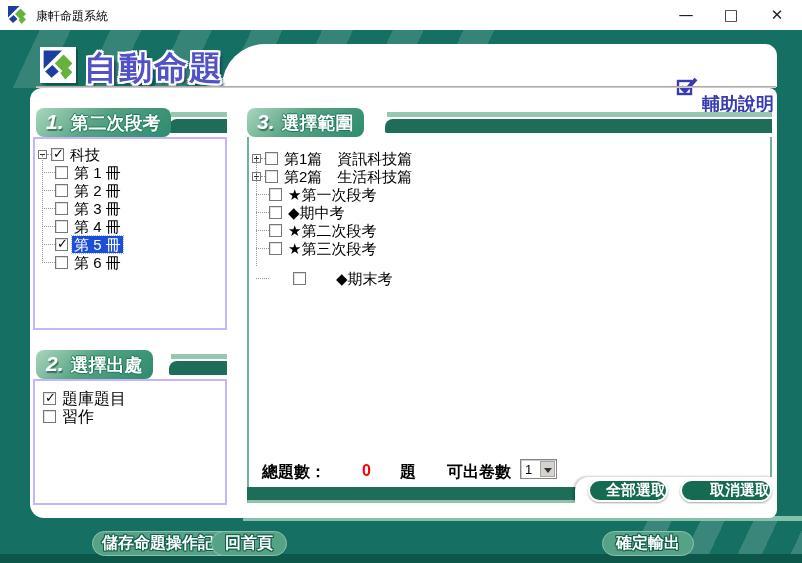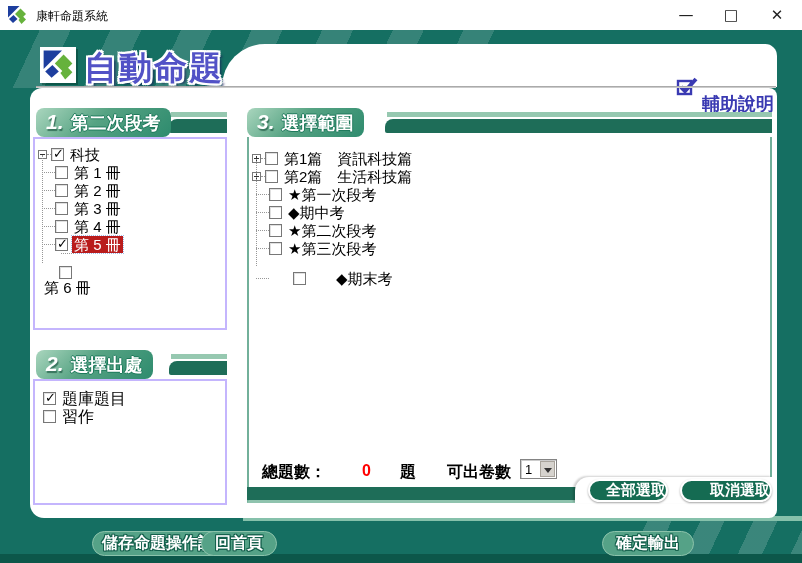--- a/index.html
+++ b/index.html
@@ -55,21 +55,21 @@
   .exp { position:relative; width:9px; height:9px; border:1px solid #777; background:#fff; flex:0 0 9px; cursor:pointer; }
   .exp::before { content:""; position:absolute; left:1px; right:1px; top:3px; border-top:1px solid #333; }
   .exp.plus::after { content:""; position:absolute; top:1px; bottom:1px; left:3px; border-left:1px solid #333; }
   .hstub { width:13px; height:0; border-top:1px dotted #979797; flex:0 0 13px; }
   .hstub.short { width:4px; flex:0 0 4px; }
   .chk { position:relative; width:13px; height:13px; border:1px solid #777; background:#fff; margin-right:4px;
       flex:0 0 13px; cursor:pointer; box-shadow:inset 1px 1px 0 rgba(0,0,0,.12); }
   .chk.checked::after { content:"✓"; position:absolute; left:1px; top:-3px; font-size:13px; font-weight:bold;
       color:#000; font-family:"DejaVu Sans", sans-serif; }
   .lbl { padding:0 2px; line-height:17px; }
-  .lbl.sel { background:#b91c1c; color:#fff; outline:1px dotted #9db9e8; }
+  .lbl.sel { background:#1d4ed8; color:#fff; outline:1px dotted #9db9e8; }
   .vline { position:absolute; width:0; border-left:1px dotted #979797; z-index:7; }
 
   
   .sum { position:absolute; z-index:8; font-size:16px; font-weight:bold; color:#000; }
   .sum.red { color:#ff0000; }
   .combo { position:absolute; left:520px; top:459px; width:37px; height:20px; border:1px solid #848484;
       background:#fff; z-index:8; box-shadow:inset 1px 1px 0 rgba(0,0,0,.2); }
   .combo .cval { position:absolute; left:4px; top:2px; font-size:13px; color:#000; }
   .combo .cbtn { position:absolute; right:1px; top:1px; bottom:1px; width:15px; background:#d6d3ce;
       border:1px solid #a9a49c; cursor:pointer; }
@@ -166,21 +166,21 @@
     <div class="trow" style="left:7px; top:78px;">
       <span class="hstub"></span>
       <span class="chk"></span>
       <span class="lbl">第 4 冊</span>
     </div>
     <div class="trow" style="left:7px; top:96px;">
       <span class="hstub"></span>
       <span class="chk checked"></span>
       <span class="lbl sel">第 5 冊</span>
     </div>
-    <div class="trow" style="left:7px; top:114px;flex-direction:column;">
+    <div class="trow" style="left:7px; top:114px;">
       <span class="hstub"></span>
       <span class="chk"></span>
       <span class="lbl">第 6 冊</span>
     </div>
   </div>
 
   <div class="bar-light" style="left:171px; top:354px; width:56px;"></div>
   <div class="bar-dark" style="left:169px; top:361px; width:58px;"></div>
   <div class="s-label" style="left:36px; top:350px;">
     <span class="s-num">2.</span>
@@ -254,16 +254,16 @@
         <span class="arr"></span>
       </span>
   </div>
 
   <div class="bar-bottom"></div>
   <div class="btn-strip"></div>
   <div class="pill-dark" style="left:588px; top:479px; width:80px;">全部選取</div>
   <div class="pill-dark" style="left:680px; top:479px; width:92px;">取消選取</div>
 
   <div class="pill-light" style="left:92px; top:531px; width:148px;">儲存命題操作記錄</div>
-  <div class="pill-light" style="left:201px; top:531px; width:76px; ">回首頁</div>
+  <div class="pill-light" style="left:201px; top:531px; width:76px; margin-left:10px;">回首頁</div>
   <div class="pill-light" style="left:602px; top:531px; width:92px;">確定輸出</div>
 
 </div>
 
 </body></html>

